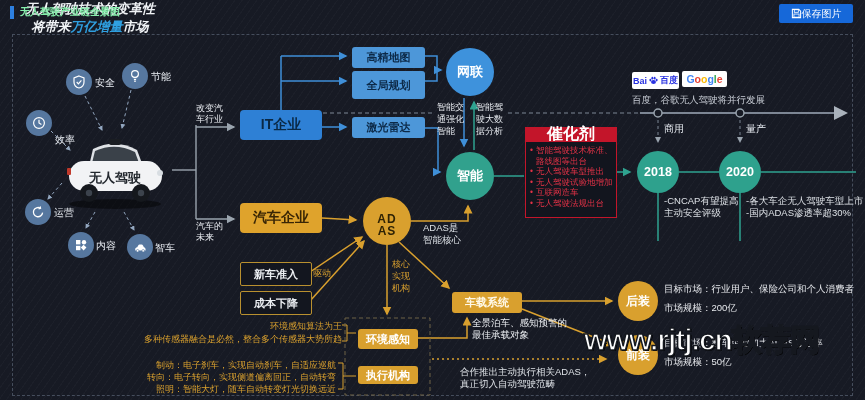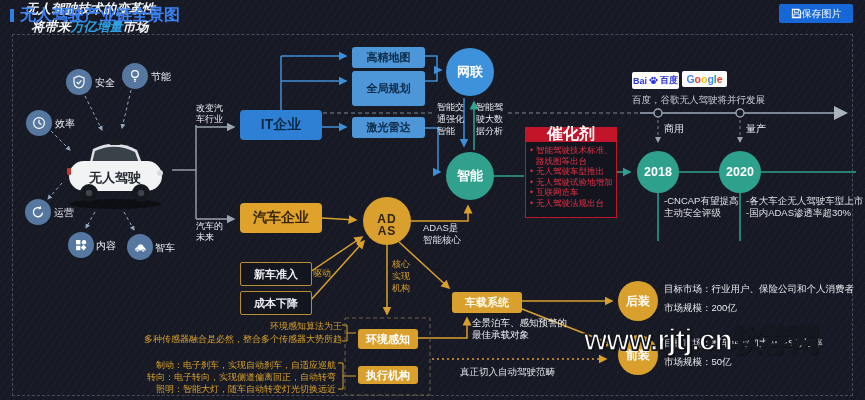--- a/index.html
+++ b/index.html
@@ -6,21 +6,21 @@
   .stage{position:relative;width:865px;height:400px;overflow:hidden;
     background:#171a24;color:#e8ebf0;
     font-family:"Liberation Sans","DejaVu Sans",sans-serif;}
   .stage::before{content:"";position:absolute;inset:0;z-index:0;pointer-events:none;
     background:repeating-linear-gradient(125deg,rgba(255,255,255,0.022) 0 1px,transparent 1px 6px);}
   .abs{position:absolute;}
   .z1{z-index:1}.z2{z-index:2}
   
   .titlebar{left:10px;top:5px;display:flex;align-items:center;gap:6px;z-index:3;}
   .titlebar .bar{width:4px;height:13px;background:#2d7fe0;}
-  .titlebar .t{font-size:16px;font-weight:bold;color:#3b82f6;}
+  .titlebar .t{font-size:10px;font-weight:bold;color:#86efac;}
   .savebtn{left:779px;top:4px;width:74px;height:19px;background:#1668d9;border-radius:2px;
     display:flex;align-items:center;justify-content:center;color:#fff;font-size:10px;z-index:3;cursor:pointer;}
   .border-dash{left:12px;top:34px;width:839px;height:360px;border:1px dashed #454d5c;z-index:0;}
   
   .bx{display:flex;align-items:center;justify-content:center;font-weight:bold;z-index:2;border-radius:4px;}
   .blue-main{background:#2e80d5;color:#0a2845;font-size:14px;}
   .blue-sub{background:#4d97d9;color:#0c2947;font-size:11px;border-radius:3px;}
   .gold-main{background:#dfa32c;color:#382505;font-size:14px;}
   .gold-fill{background:#d9a02e;color:#fff;font-size:11px;border-radius:3px;}
   .ghost{background:#13161f;border:1px solid #b9902f;color:#eceff3;font-size:11px;border-radius:2px;}
@@ -178,21 +178,21 @@
         <path d="M5.6 8.6 H8.4 M5.9 10.6 H8.1 M6.3 12.4 H7.7" stroke="#fff" stroke-width="1.1"></path>
       </svg>
   </div>
   <span class="lbl" style="left:151px;top:70px">节能</span>
   <div class="bubble" style="left:26px;top:110px">
     <svg width="14" height="14" viewBox="0 0 14 14">
         <circle cx="7" cy="7" r="5.4" fill="none" stroke="#fff" stroke-width="1.2"></circle>
         <path d="M7 3.8 V7 L9.4 8.6" fill="none" stroke="#fff" stroke-width="1.2"></path>
       </svg>
   </div>
-  <span class="lbl" style="left:55px;top:117px">效率</span>
+  <span class="lbl" style="left:55px;top:133px">效率</span>
   <div class="bubble" style="left:25px;top:199px">
     <svg width="14" height="14" viewBox="0 0 14 14">
         <path d="M11.6 7.6 A4.6 4.6 0 1 1 9.4 3.2" fill="none" stroke="#fff" stroke-width="1.3"></path>
         <path d="M9.2 1.4 L9.6 3.4 L7.6 3.9" fill="none" stroke="#fff" stroke-width="1.1"></path>
       </svg>
   </div>
   <span class="lbl" style="left:54px;top:206px">运营</span>
   <div class="bubble" style="left:68px;top:232px">
     <svg width="14" height="14" viewBox="0 0 14 14">
         <rect x="2" y="2" width="4.4" height="4.4" fill="#fff"></rect>
@@ -230,21 +230,21 @@
     <div>无人驾驶技术的变革性</div>
     <div><span>将带来</span><span class="hl">万亿增量</span><span>市场</span></div>
   </div>
 
   <div class="tiny" style="left:196px;top:103px;width:30px">改变汽车行业</div>
   <div class="tiny" style="left:196px;top:221px;width:30px">汽车的未来</div>
 
   <div class="abs bx blue-main" style="left:240px;top:110px;width:82px;height:30px">IT企业</div>
   <div class="abs bx gold-main" style="left:240px;top:203px;width:82px;height:30px">汽车企业</div>
   <div class="abs bx blue-sub" style="left:352px;top:47px;width:73px;height:21px">高精地图</div>
-  <div class="abs bx blue-sub" style="left:352px;top:71px;width:73px;height:35px">全局规划</div>
+  <div class="abs bx blue-sub" style="left:352px;top:71px;width:73px;height:28px">全局规划</div>
   <div class="abs bx blue-sub" style="left:352px;top:117px;width:73px;height:21px">激光雷达</div>
   <div class="abs bx ghost" style="left:240px;top:262px;width:70px;height:22px">新车准入</div>
   <div class="abs bx ghost" style="left:240px;top:291px;width:70px;height:22px">成本下降</div>
   <div class="abs bx gold-fill" style="left:358px;top:329px;width:60px;height:20px">环境感知</div>
   <div class="abs bx gold-fill" style="left:358px;top:366px;width:60px;height:18px">执行机构</div>
   <div class="abs bx gold-fill" style="left:452px;top:292px;width:70px;height:21px;color:#fff8e6">车载系统</div>
 
   <div class="abs circ c-blue" style="left:446px;top:48px;width:48px;height:48px">网联</div>
   <div class="abs circ c-teal" style="left:446px;top:152px;width:48px;height:48px">智能</div>
   <div class="abs circ c-gold" style="left:363px;top:197px;width:48px;height:48px">
@@ -300,20 +300,21 @@
     <div>-国内ADAS渗透率超30%</div>
   </div>
 
   <div class="mkt" style="left:664px;top:283px">目标市场：行业用户、保险公司和个人消费者</div>
   <div class="mkt" style="left:664px;top:302px">市场规模：200亿</div>
   <div class="mkt" style="left:664px;top:337px">目标市场：整车企业加大ADAS渗透率</div>
   <div class="mkt" style="left:664px;top:356px">市场规模：50亿</div>
 
   <div class="note" style="left:472px;top:317px;width:100px;color:#eceff3">全景泊车、感知预警的最佳承载对象</div>
   <div class="note" style="left:460px;top:366px">
+    <div>合作推出主动执行相关ADAS，</div>
     <div>真正切入自动驾驶范畴</div>
   </div>
 
   <div class="tiny goldtxt right" style="left:137px;top:320px;width:205px;line-height:13px">
     <div>环境感知算法为王</div>
     <div>多种传感器融合是必然，整合多个传感器大势所趋</div>
   </div>
   <div class="tiny goldtxt right" style="left:146px;top:359px;width:190px;line-height:12px">
     <div>制动：电子刹车，实现自动刹车，自适应巡航</div>
     <div>转向：电子转向，实现侧道偏离回正，自动转弯</div>

